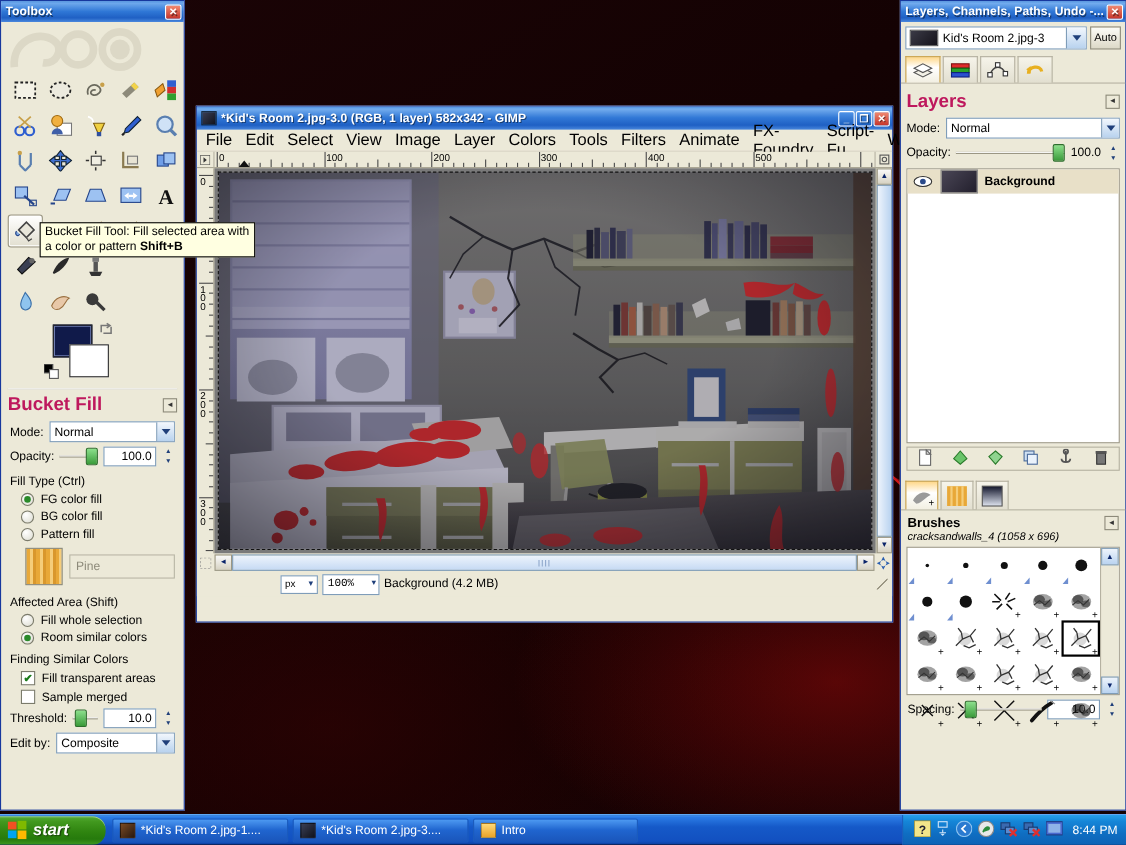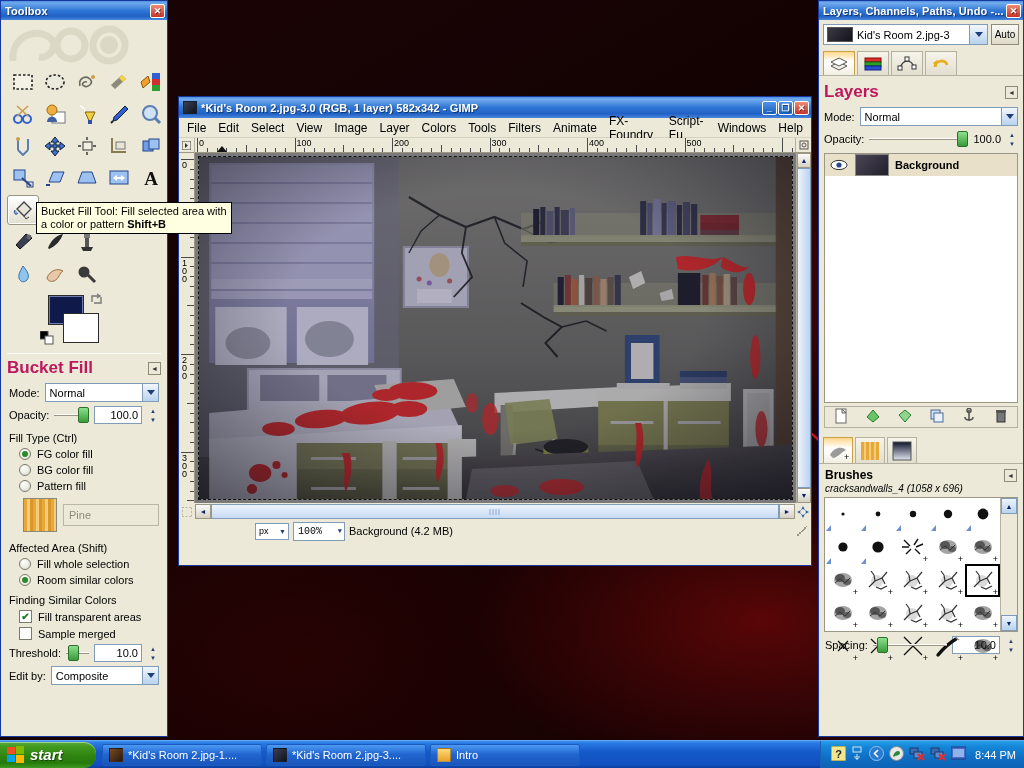--- a/index.html
+++ b/index.html
@@ -90,21 +90,21 @@
   .check { width:13px;height:13px;border:1px solid #7b7b6b;background:#fff;display:flex;align-items:center;justify-content:center;font-size:10px;color:#1a7a1a;font-weight:bold; }
   .patt-row { display:flex; align-items:center; gap:6px; padding:4px 8px 4px 22px; }
   .patt-sw { width:34px;height:34px;border:1px solid #8a8878;background:repeating-linear-gradient(90deg,#e8a838 0 3px,#f5cd7a 3px 6px,#d9972c 6px 9px); }
   .patt-name { flex:1; height:22px; border:1px solid #b9b6a6; background:#ece9d8; display:flex;align-items:center;padding-left:5px;color:#8d8a7a; }
 
   
   #imgwin { left:178px; top:96px; width:634px; height:470px; border:1px solid #17389e; background:#ece9d8; }
   #imgwin .xptitle { height:21px; background:linear-gradient(180deg,#4b8fe0 0%,#74adee 10%,#3178d6 48%,#1f60c4 80%,#4a88dd 100%); }
   .app-ico { width:14px;height:13px;margin-right:4px;border:1px solid #123; background:linear-gradient(135deg,#3a3f55,#11131c); }
   .menubar { height:20px; display:flex; align-items:center; padding:0 2px; background:#ece9d8; border-bottom:1px solid #d6d2c2; }
-  .menubar .mi { padding:2px 6px; font-size:12px; color:#000; }
+  .menubar .mi { padding:2px 6px; font-size:15px; color:#000; }
   .ruler-h { height:15px; display:flex; background:#ece9d8; border-bottom:1px solid #9b9784; position:relative; }
   .ruler-corner { width:16px;height:15px;display:flex;align-items:center;justify-content:center;border-right:1px solid #b5b1a1; }
   .rh-scale { flex:1; position:relative; overflow:hidden; }
   .rh-scale .tk { position:absolute; bottom:0; width:1px; background:#4a4a4a; }
   .rh-scale .lb { position:absolute; top:0px; font-size:9px; color:#000; }
   .ruler-right { width:16px; border-left:1px solid #b5b1a1; display:flex;align-items:center;justify-content:center; }
   .canvas-area { display:flex; height:350px; }
   .ruler-v { width:16px; background:#ece9d8; border-right:1px solid #9b9784; position:relative; overflow:hidden; }
   .ruler-v .tk { position:absolute; right:0; height:1px; background:#4a4a4a; }
   .ruler-v .lb { position:absolute; left:3px; font-size:9px; color:#000; width:9px; line-height:8px; }

